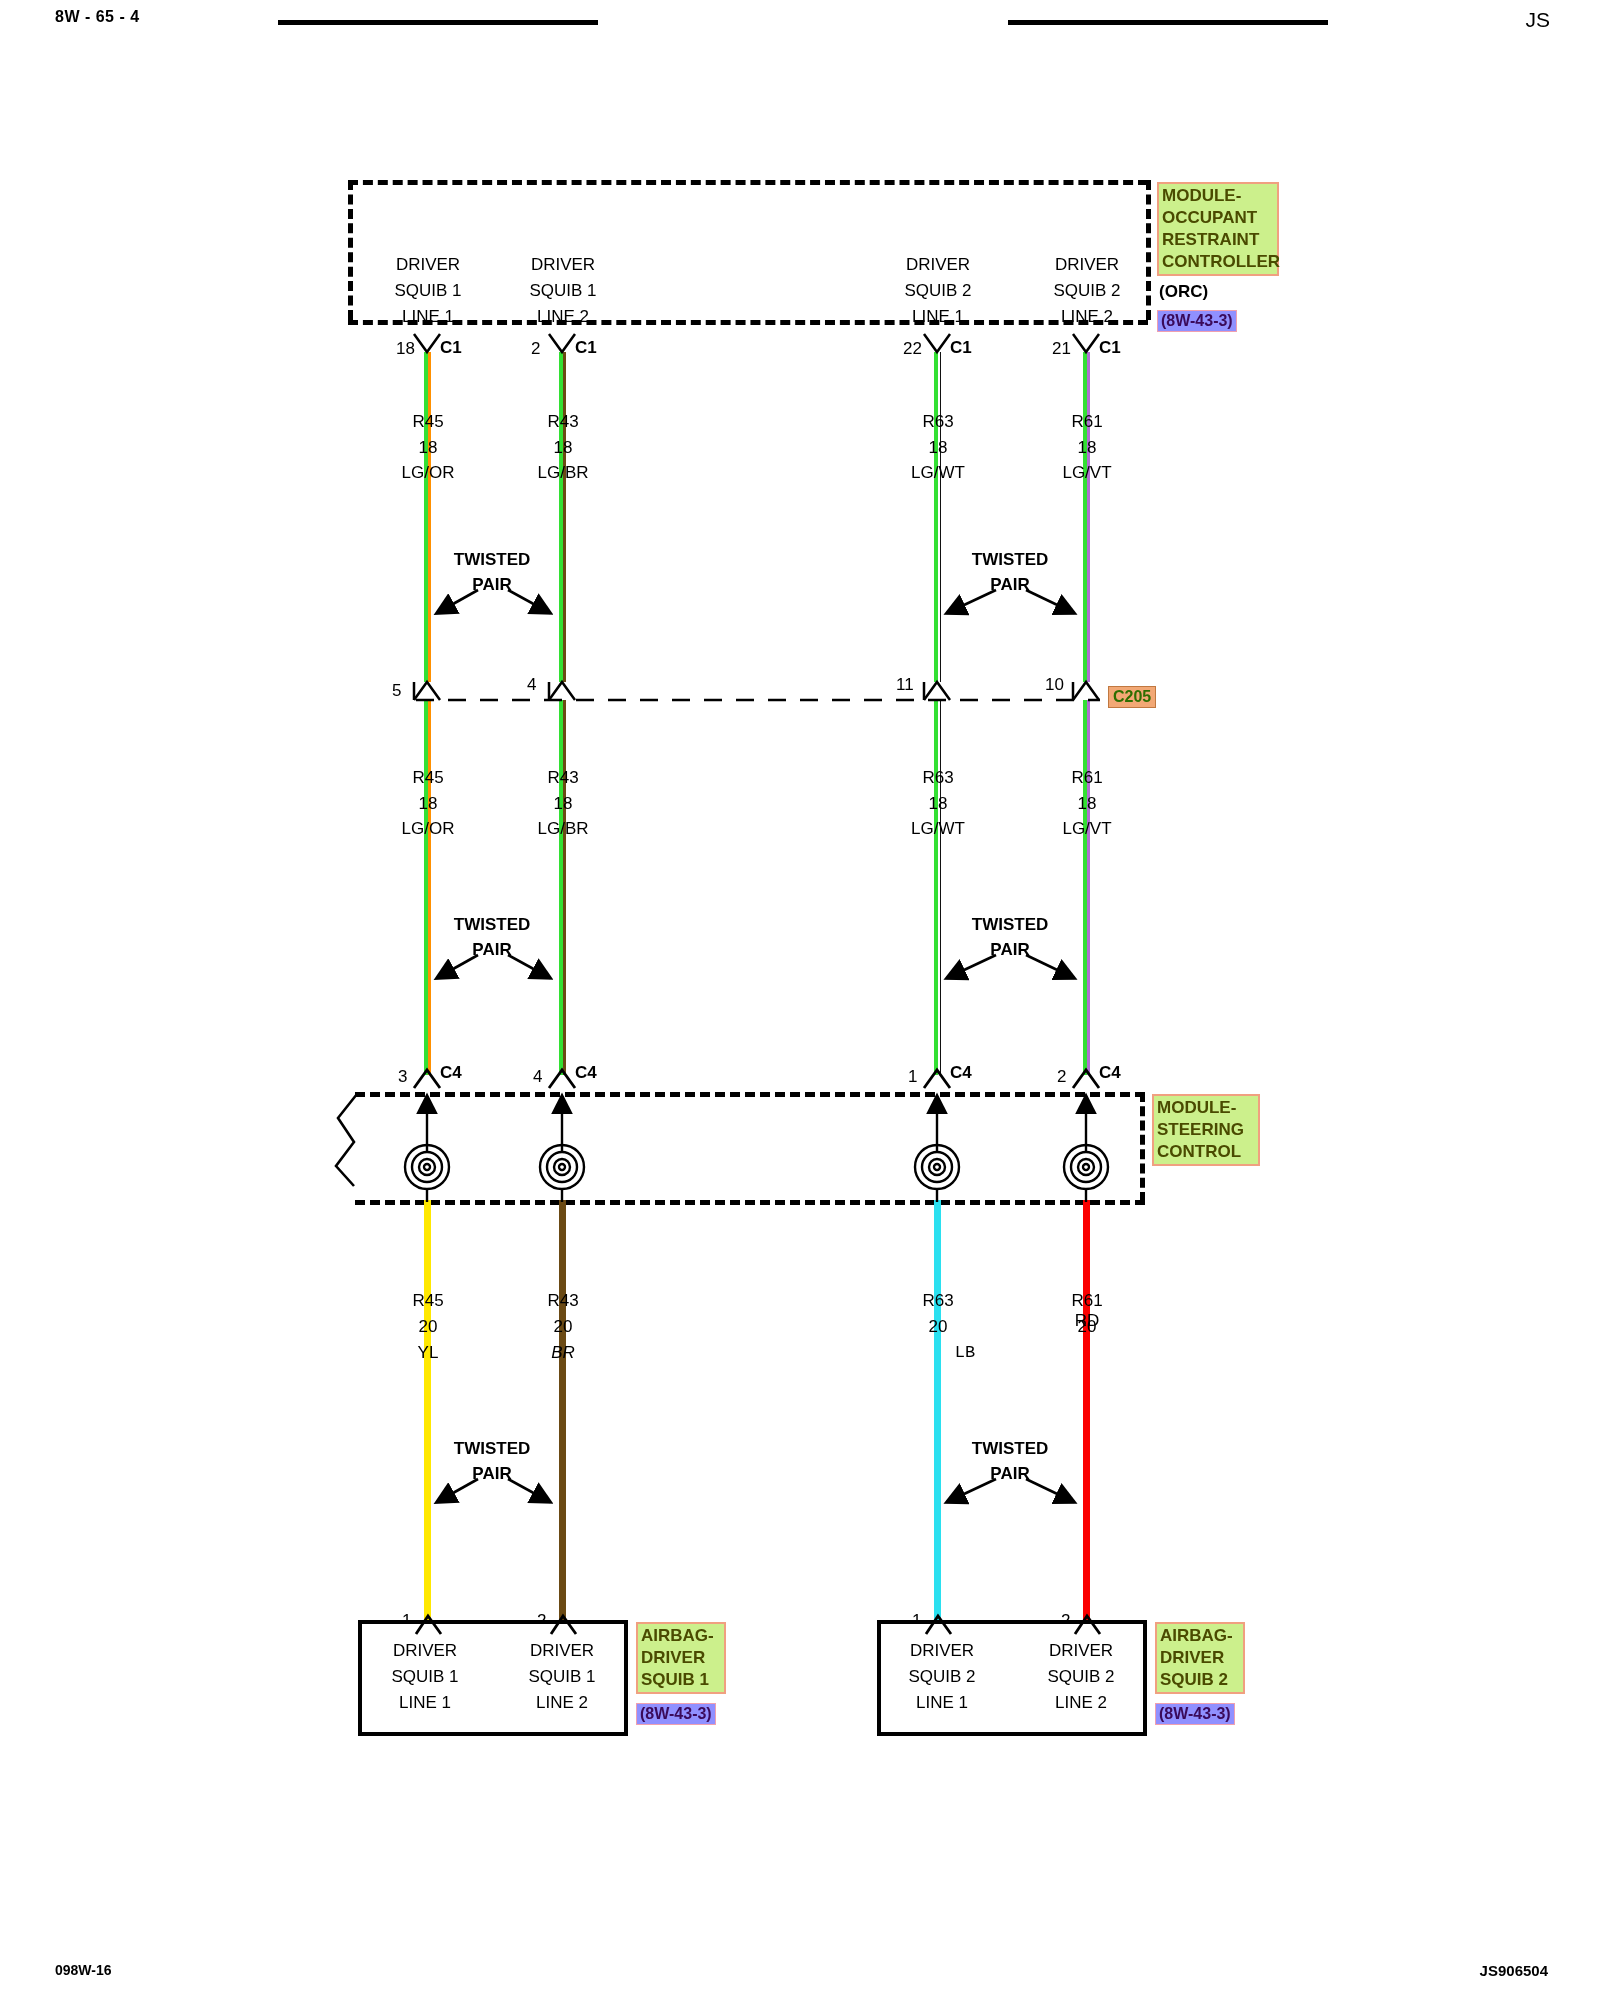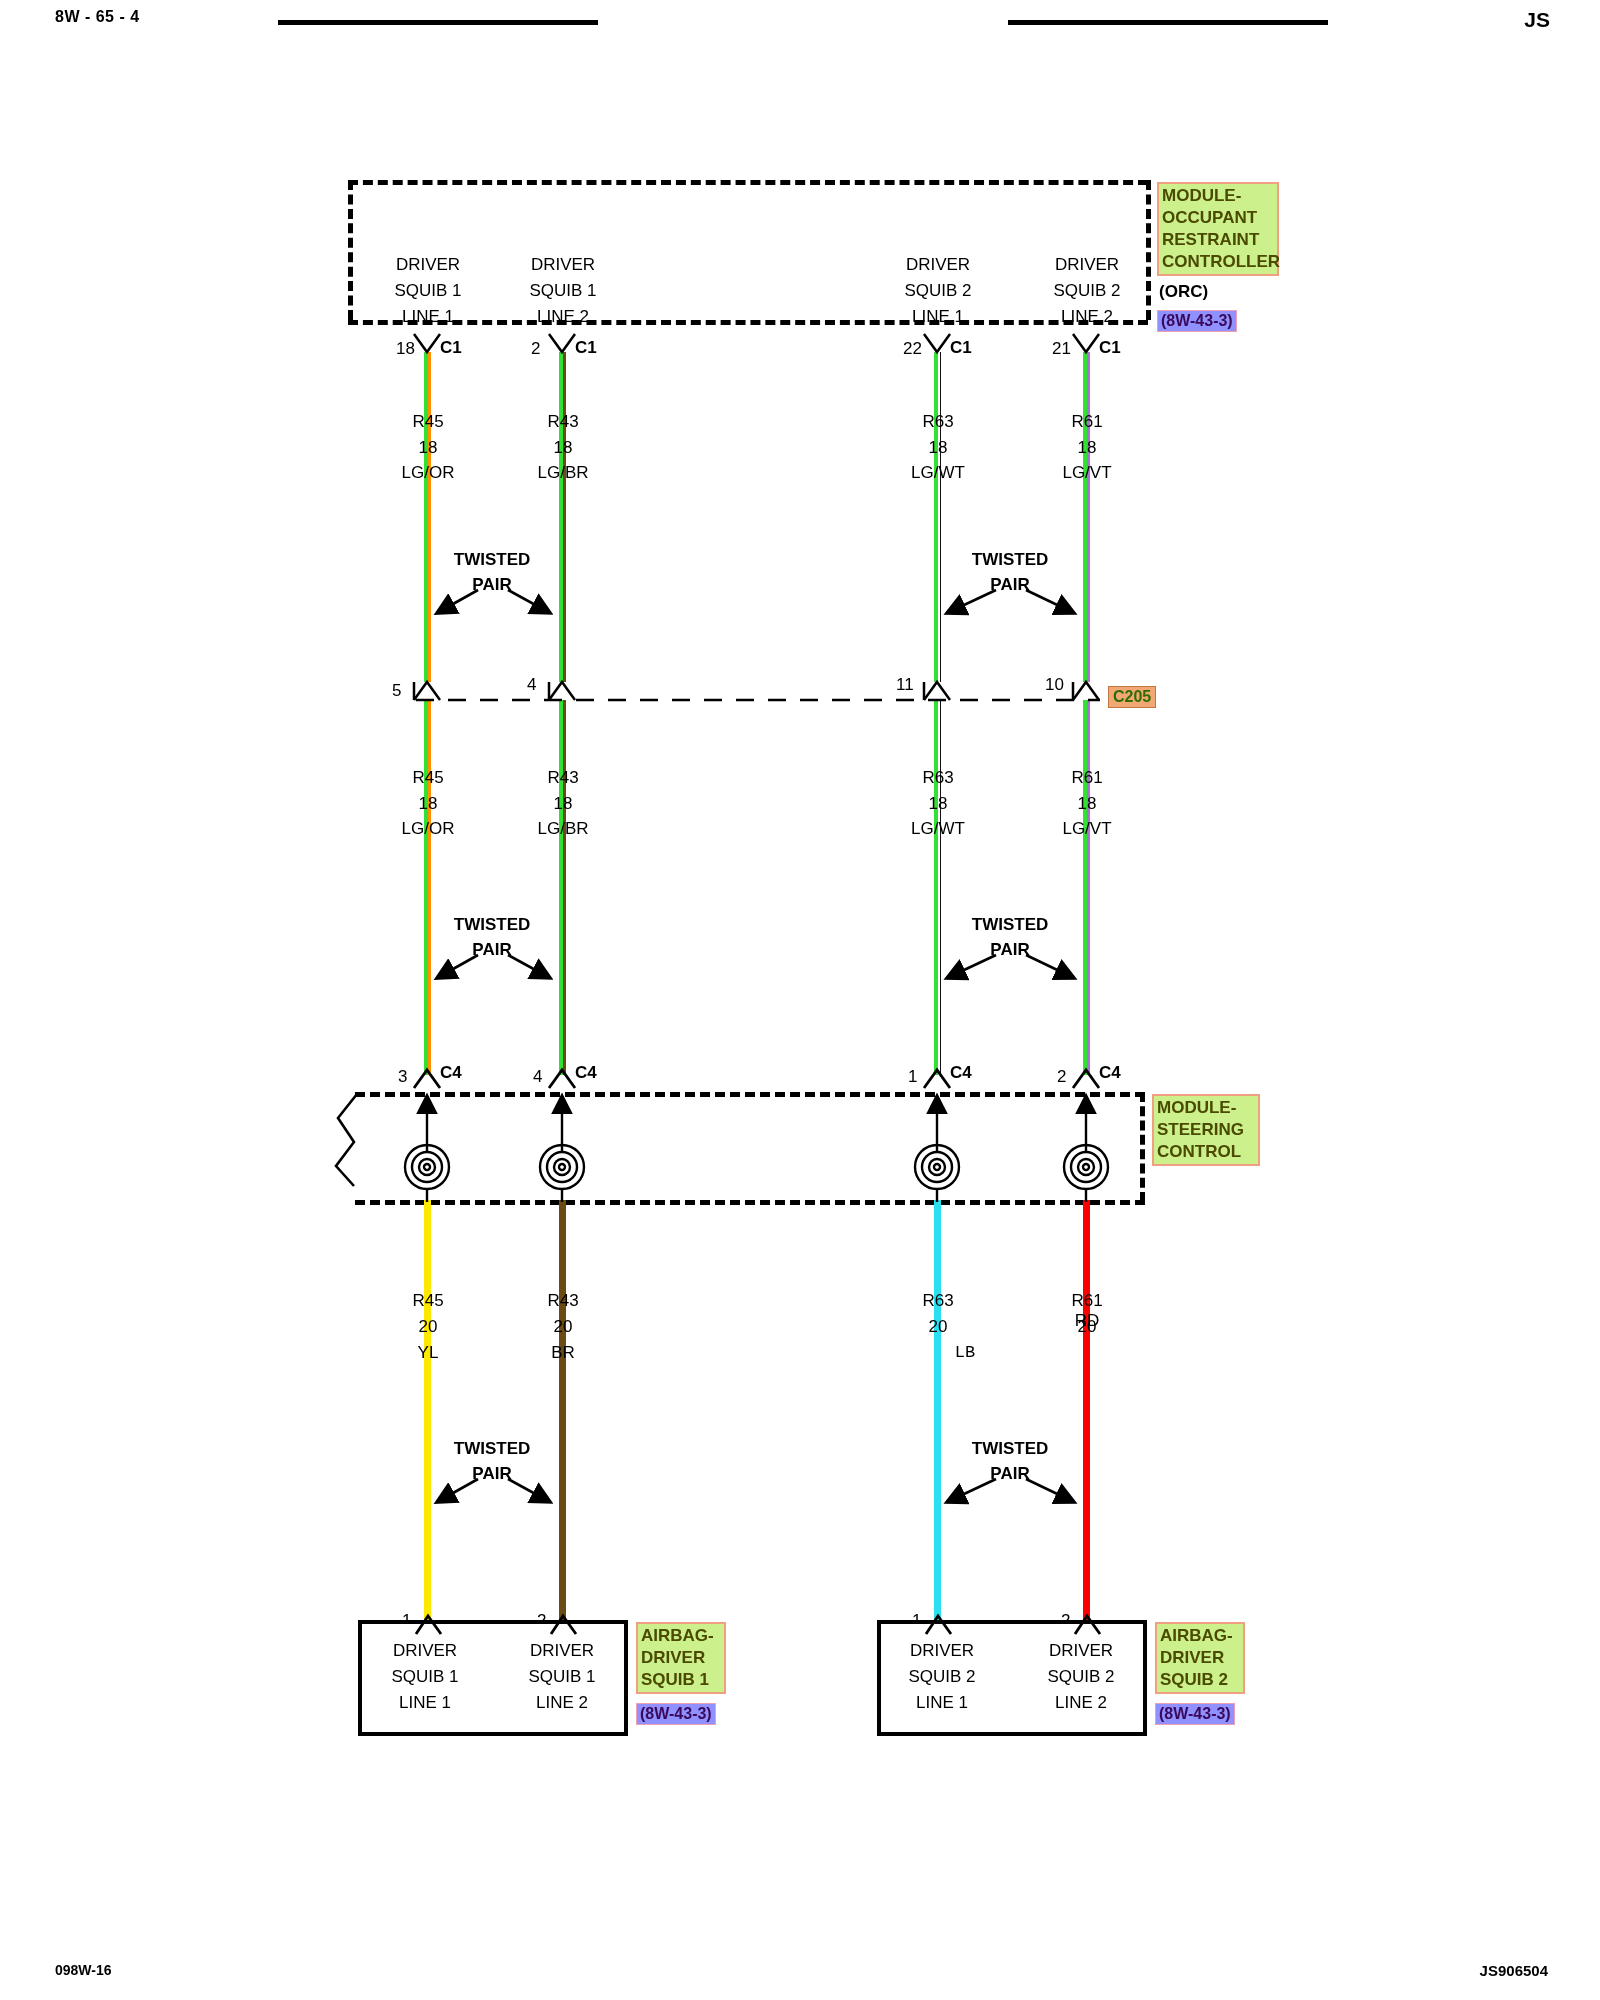--- a/index.html
+++ b/index.html
@@ -41,21 +41,21 @@
     left: 0; top: 8px;
     width: 1600px;
     text-align: center;
     font-size: 21px;
     font-weight: bold;
   }
   .hdr-right {
     position: absolute;
     right: 50px; top: 8px;
     font-size: 21px;
-    font-weight: bold;
+    font-weight: normal;
   }
   .hdr-rule {
     position: absolute;
     height: 5px;
     background: #000;
     top: 20px;
   }
   .hdr-rule.l { left: 278px; width: 320px; }
   .hdr-rule.r { left: 1008px; width: 320px; }
 
@@ -292,21 +292,21 @@
   <div class="wire" style="left:559px; top:1200px; height:420px; background:#6b4a14;"></div>
   <div class="wire" style="left:934px; top:1200px; height:420px; background:#2ae0f0;"></div>
   <div class="wire" style="left:1083px; top:1200px; height:420px; background:#fb0000;"></div>
 
   <div class="txt c" style="left:428px; top:1292px;">R45</div>
   <div class="txt c" style="left:428px; top:1318px;">20</div>
   <div class="txt c" style="left:428px; top:1344px;">YL</div>
 
   <div class="txt c" style="left:563px; top:1292px;">R43</div>
   <div class="txt c" style="left:563px; top:1318px;">20</div>
-  <div class="txt c" style="left:563px; top:1344px;">BR</div>
+  <div class="txt c" style="left:563px; top:1344px;font-style:italic;">BR</div>
 
   <div class="txt c" style="left:938px; top:1292px;">R63</div>
   <div class="txt c" style="left:938px; top:1318px;">20</div>
   <div class="txt c" style="left:965px; top:1344px;font-family:Liberation Mono, monospace;">LB</div>
 
   <div class="txt c" style="left:1087px; top:1292px;">R61</div>
   <div class="txt c" style="left:1087px; top:1318px;">20</div>
   <div class="txt c" style="left:1087px; top:1312px;">RD</div>
 
   <div class="txt b c" style="left:492px; top:1440px;">TWISTED</div>

